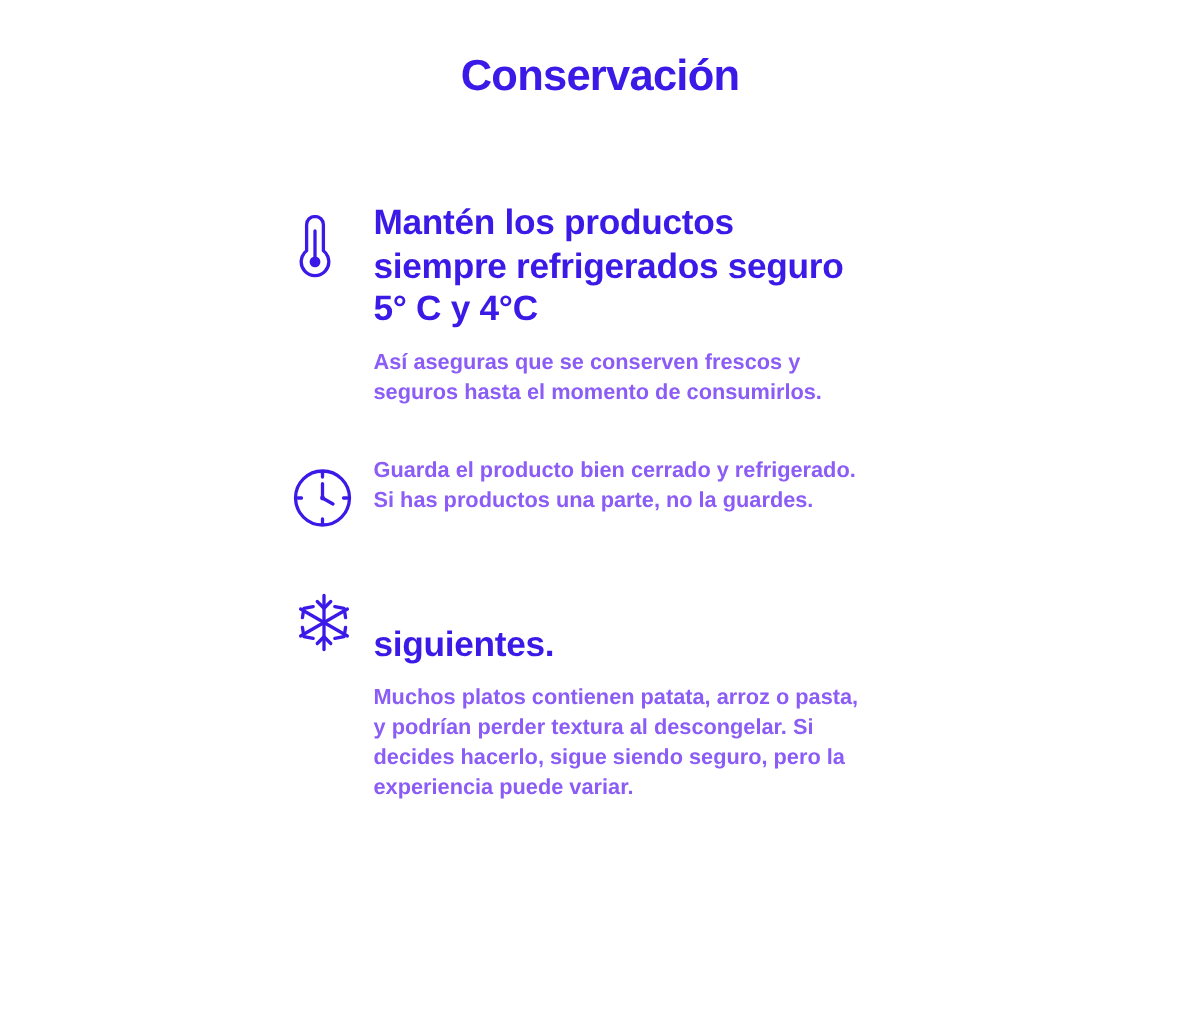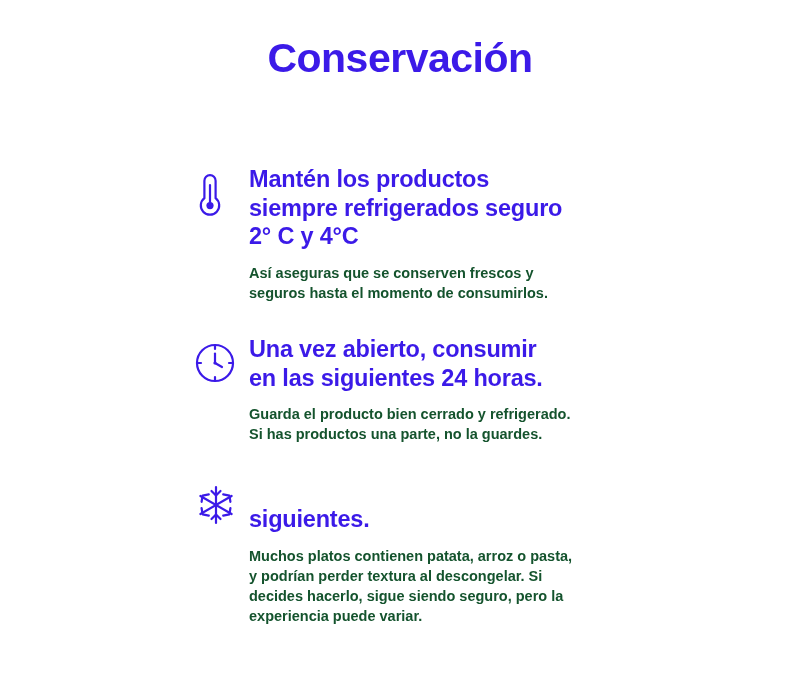--- a/index.html
+++ b/index.html
@@ -15,30 +15,30 @@
     overflow: hidden;
   }
   .page {
     position: relative;
     width: 800px;
     height: 678px;
     box-sizing: border-box;
   }
   .title {
     text-align: center;
-    font-size: 41px;
+    font-size: 29px;
     font-weight: bold;
     letter-spacing: -0.5px;
     color: #3b1ae8;
     margin: 0;
     padding-top: 36px;
     line-height: 1.1;
   }
   .items {
-    margin-top: 84px;
+    margin-top: 66px;
     padding-left: 193px;
     padding-right: 190px;
   }
   .item {
     display: flex;
     align-items: flex-start;
     margin-bottom: 32px;
   }
   .item-icon {
     width: 56px;
@@ -59,21 +59,21 @@
     margin: 0 0 12px 0;
     letter-spacing: -0.2px;
   }
   .item-heading .hl {
     font-weight: bold;
   }
   .item-desc {
     font-size: 14.5px;
     font-weight: bold;
     line-height: 1.38;
-    color: #14532d;
+    color: #8b5cf6;
     margin: 0;
     max-width: 330px;
   }
   .icon-svg {
     display: block;
   }
 </style>
 </head>
 <body>
 
@@ -88,44 +88,40 @@
         <svg class="icon-svg" width="34" height="48" viewBox="0 0 34 48" fill="none" stroke="#3b1ae8" stroke-width="2.2" stroke-linecap="round" stroke-linejoin="round">
           <path d="M17 4.2c-3.1 0-5.6 2.5-5.6 5.6v17.4a9.2 9.2 0 1 0 11.2 0V9.8c0-3.1-2.5-5.6-5.6-5.6z"></path>
           <line x1="17" y1="14" x2="17" y2="31"></line>
           <circle cx="17" cy="34.6" r="3.6" fill="#3b1ae8" stroke="none"></circle>
         </svg>
       </div>
       <div class="item-body">
         <h2 class="item-heading">
           <span>Mantén los productos</span><br>
           <span>siempre refrigerados seguro</span><br>
-          <span class="hl">2° C y 4°C</span>
+          <span class="hl">5° C y 4°C</span>
         </h2>
         <p class="item-desc">Así aseguras que se conserven frescos y seguros hasta el momento de consumirlos.</p>
       </div>
     </div>
 
     <div class="item">
       <div class="item-icon">
         <svg class="icon-svg" width="44" height="44" viewBox="0 0 44 44" fill="none" stroke="#3b1ae8" stroke-width="2.2" stroke-linecap="round" stroke-linejoin="round">
           <circle cx="22" cy="22" r="18"></circle>
           <line x1="22" y1="22" x2="22" y2="12.5"></line>
           <line x1="22" y1="22" x2="29" y2="26"></line>
           <circle cx="22" cy="22" r="1.6" fill="#3b1ae8" stroke="none"></circle>
           <line x1="22" y1="5.5" x2="22" y2="8"></line>
           <line x1="38.5" y1="22" x2="36" y2="22"></line>
           <line x1="22" y1="38.5" x2="22" y2="36"></line>
           <line x1="5.5" y1="22" x2="8" y2="22"></line>
         </svg>
       </div>
       <div class="item-body">
-        <h2 class="item-heading">
-          <span>Una vez abierto, consumir</span><br>
-          <span>en las siguientes </span><span class="hl">24 horas.</span>
-        </h2>
         <p class="item-desc">Guarda el producto bien cerrado y refrigerado. Si has productos una parte, no la guardes.</p>
       </div>
     </div>
 
     <div class="item">
       <div class="item-icon">
         <svg class="icon-svg" width="46" height="46" viewBox="0 0 46 46" fill="none" stroke="#3b1ae8" stroke-width="2.2" stroke-linecap="round" stroke-linejoin="round">
           <line x1="23" y1="5" x2="23" y2="41"></line>
           <line x1="7.4" y1="14" x2="38.6" y2="32"></line>
           <line x1="7.4" y1="32" x2="38.6" y2="14"></line>

